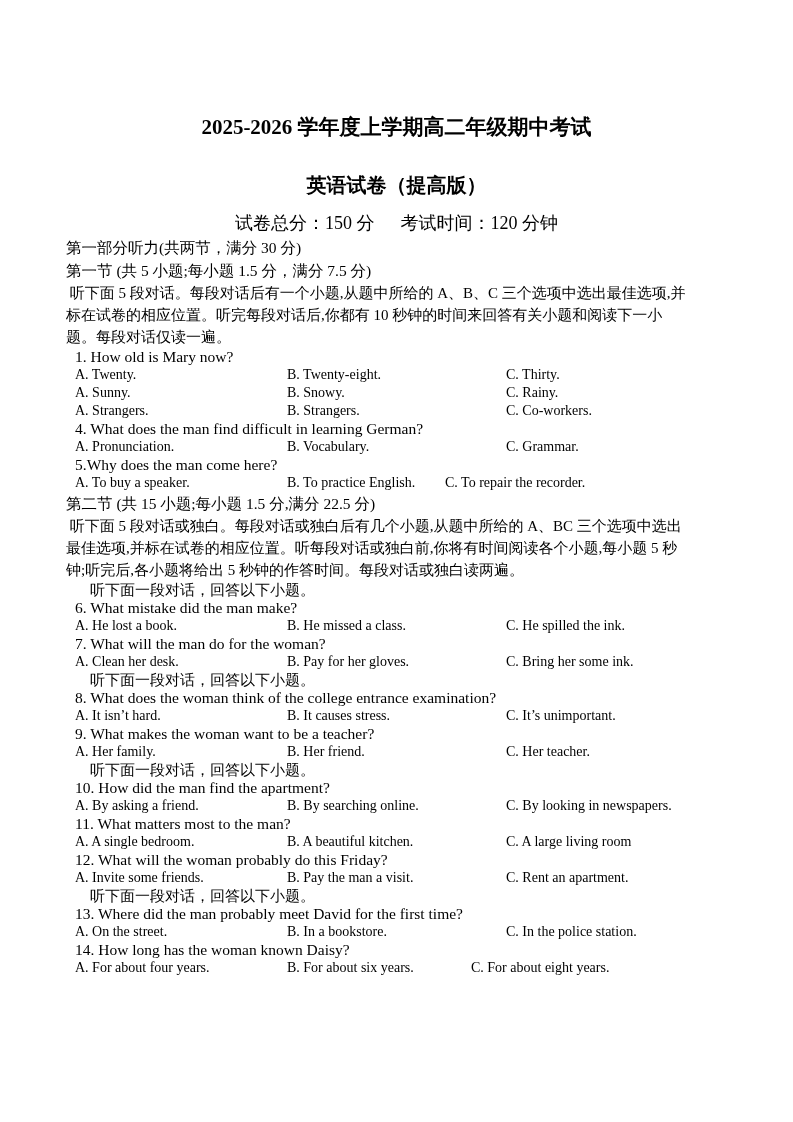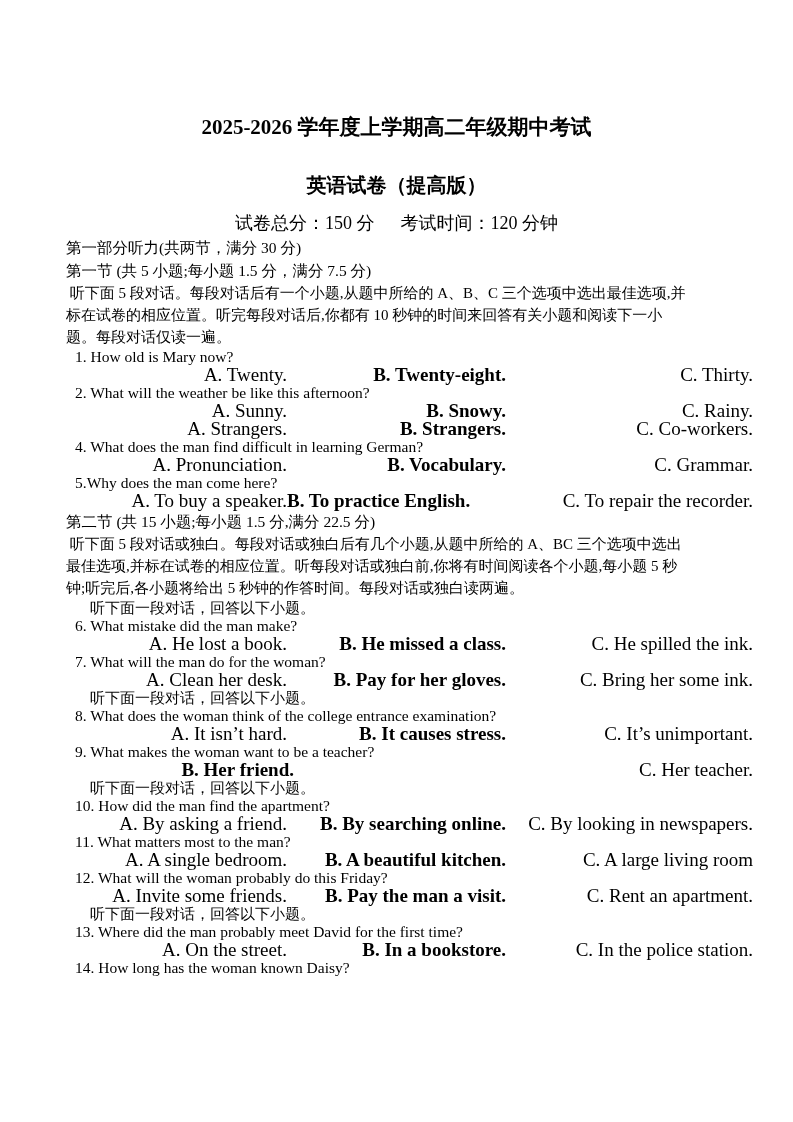--- a/index.html
+++ b/index.html
@@ -56,29 +56,28 @@
     padding-left: 24px;
   }
   .qline {
     font-size: 15.5px;
     line-height: 18px;
     padding-left: 9px;
     white-space: pre;
   }
   .optrow {
     display: flex;
-    font-size: 19px;
+    font-size: 14px;
     line-height: 18px;
     padding-left: 9px;
     white-space: pre;
-    text-align: right;
   }
   .opt { display: block; }
   .opt.a { width: 212px; flex: none; }
-  .opt.b { width: 219px; flex: none; font-weight: bold; }
+  .opt.b { width: 219px; flex: none; }
   .opt.c { flex: 1; }
   .optrow.b-narrow .opt.b { width: 158px; }
   .optrow.b-mid .opt.b { width: 184px; }
 </style>
 </head>
 <body>
 
 <div class="page">
 
   <div class="title">2025-2026 学年度上学期高二年级期中考试</div>
@@ -97,21 +96,20 @@
       <div class="iline">题。每段对话仅读一遍。</div>
     </div>
 
     <div class="qline">1. How old is Mary now?</div>
     <div class="optrow">
       <span class="opt a">A. Twenty.</span>
       <span class="opt b">B. Twenty-eight.</span>
       <span class="opt c">C. Thirty.</span>
     </div>
 
-    <div class="qline">2. What will the weather be like this afternoon?</div>
     <div class="optrow">
       <span class="opt a">A. Sunny.</span>
       <span class="opt b">B. Snowy.</span>
       <span class="opt c">C. Rainy.</span>
     </div>
 
     <div class="optrow">
       <span class="opt a">A. Strangers.</span>
       <span class="opt b">B. Strangers.</span>
       <span class="opt c">C. Co-workers.</span>
@@ -159,20 +157,21 @@
 
     <div class="qline">8. What does the woman think of the college entrance examination?</div>
     <div class="optrow">
       <span class="opt a">A. It isn’t hard.</span>
       <span class="opt b">B. It causes stress.</span>
       <span class="opt c">C. It’s unimportant.</span>
     </div>
 
     <div class="qline">9. What makes the woman want to be a teacher?</div>
     <div class="optrow">
+      <span class="opt a">A. Her family.</span>
       <span class="opt b">B. Her friend.</span>
       <span class="opt c">C. Her teacher.</span>
     </div>
 
     <div class="prompt">听下面一段对话，回答以下小题。</div>
 
     <div class="qline">10. How did the man find the apartment?</div>
     <div class="optrow">
       <span class="opt a">A. By asking a friend.</span>
       <span class="opt b">B. By searching online.</span>
@@ -196,15 +195,20 @@
     <div class="prompt">听下面一段对话，回答以下小题。</div>
 
     <div class="qline">13. Where did the man probably meet David for the first time?</div>
     <div class="optrow">
       <span class="opt a">A. On the street.</span>
       <span class="opt b">B. In a bookstore.</span>
       <span class="opt c">C. In the police station.</span>
     </div>
 
     <div class="qline">14. How long has the woman known Daisy?</div>
+    <div class="optrow b-mid">
+      <span class="opt a">A. For about four years.</span>
+      <span class="opt b">B. For about six years.</span>
+      <span class="opt c">C. For about eight years.</span>
+    </div>
 
   </div>
 </div>
 
 </body></html>

